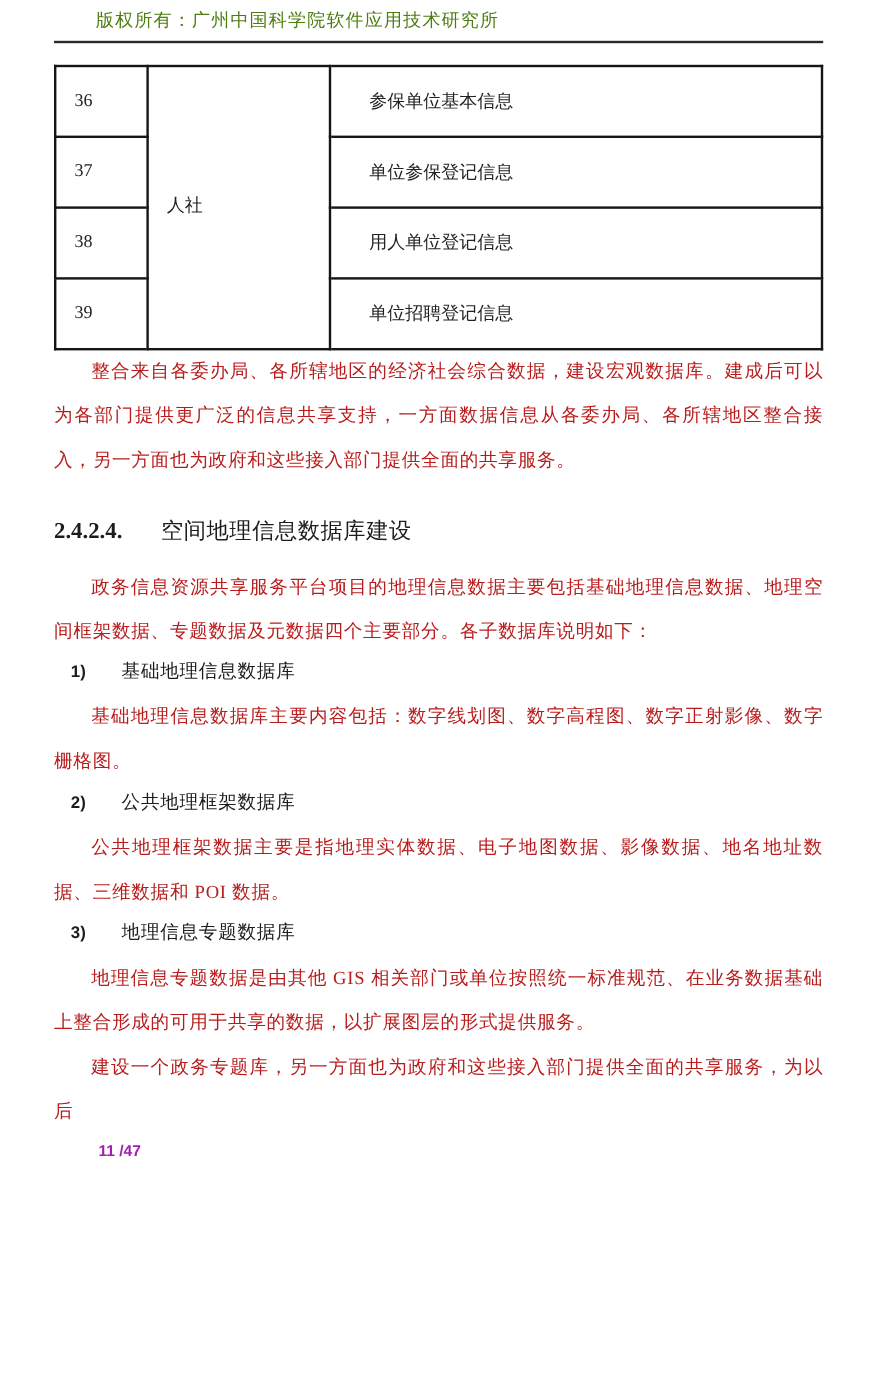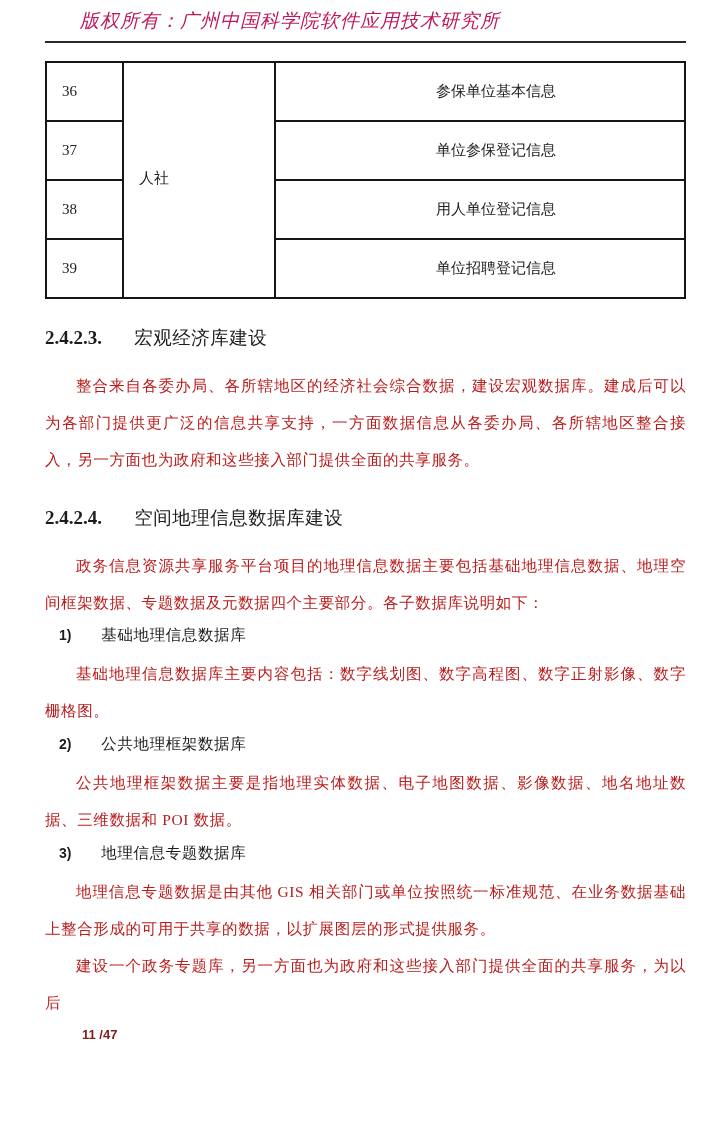--- a/index.html
+++ b/index.html
@@ -15,42 +15,41 @@
     padding: 8px 42px 0 45px;
   }
   
   .doc-header {
     border-bottom: 2px solid #2a2a2a;
     padding-bottom: 7px;
   }
   .doc-header .copyright {
     display: block;
     margin-left: 35px;
-    font-size: 19px;
+    font-size: 15px;
     letter-spacing: 1px;
-    color: #be185d;
-    font-style: italic;
+    color: #4d7c0f;
   }
   
   table.frag {
     margin-top: 18px;
     border-collapse: collapse;
     width: 641px;
     table-layout: fixed;
   }
   table.frag td {
     border: 2px solid #161616;
     height: 59px;
     font-size: 15px;
     color: #222;
     vertical-align: middle;
   }
   td.c-no   { width: 73px;  padding-left: 15px; }
   td.c-dept { width: 144px; padding-left: 15px; vertical-align: bottom; padding-bottom: 4px; }
-  td.c-item { width: 389px; padding-left: 32px; text-align: center; }
+  td.c-item { width: 389px; padding-left: 32px; }
   
   h2.sec {
     margin: 26px 0 18px 0;
     font-size: 18.5px;
     font-weight: normal;
     letter-spacing: 0.5px;
   }
   h2.sec .sec-num {
     font-weight: bold;
     font-size: 19px;
@@ -77,21 +76,21 @@
     margin-right: 26px;
   }
   .li-head .li-title { letter-spacing: 0.6px; }
   
   .doc-footer {
     margin-top: 6px;
     margin-left: 37px;
     font-family: "Liberation Sans", "DejaVu Sans", sans-serif;
     font-weight: bold;
     font-size: 13px;
-    color: #7f1d1d;
+    color: #a21caf;
   }
 </style>
 </head>
 <body>
 
 <div class="page">
 
   <div class="doc-header">
     <span class="copyright">版权所有：广州中国科学院软件应用技术研究所</span>
   </div>
@@ -111,24 +110,20 @@
         <td class="c-no">38</td>
         <td class="c-item">用人单位登记信息</td>
       </tr>
       <tr>
         <td class="c-no">39</td>
         <td class="c-item">单位招聘登记信息</td>
       </tr>
     </tbody>
   </table>
 
-  <h2 class="sec">
-    <span class="sec-num">2.4.2.3.</span>
-    <span class="sec-title">宏观经济库建设</span>
-  </h2>
   <p class="body">整合来自各委办局、各所辖地区的经济社会综合数据，建设宏观数据库。建成后可以为各部门提供更广泛的信息共享支持，一方面数据信息从各委办局、各所辖地区整合接入，另一方面也为政府和这些接入部门提供全面的共享服务。</p>
 
   <h2 class="sec">
     <span class="sec-num">2.4.2.4.</span>
     <span class="sec-title">空间地理信息数据库建设</span>
   </h2>
   <p class="body">政务信息资源共享服务平台项目的地理信息数据主要包括基础地理信息数据、地理空间框架数据、专题数据及元数据四个主要部分。各子数据库说明如下：</p>
 
   <div class="li-head">
     <span class="li-label">1)</span>

